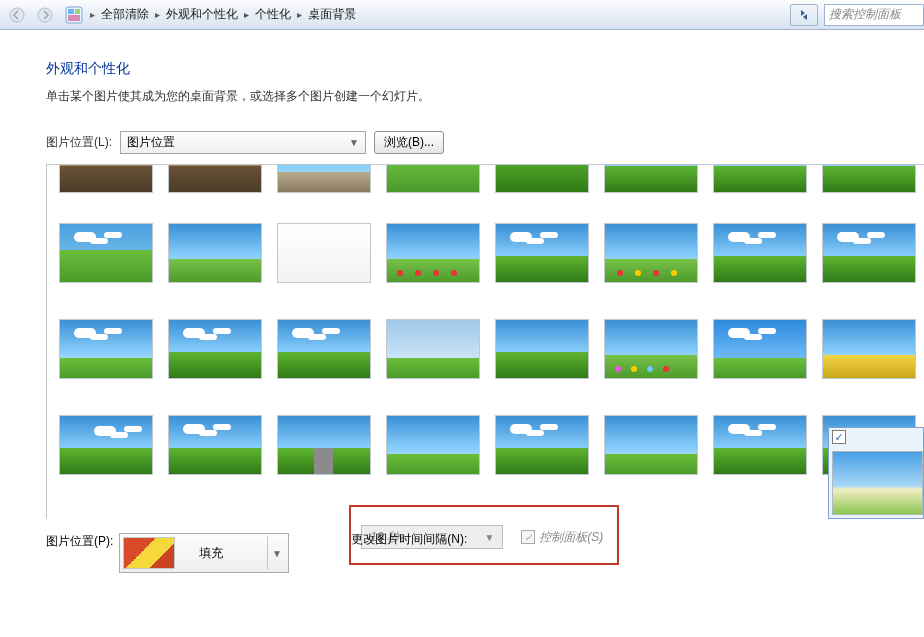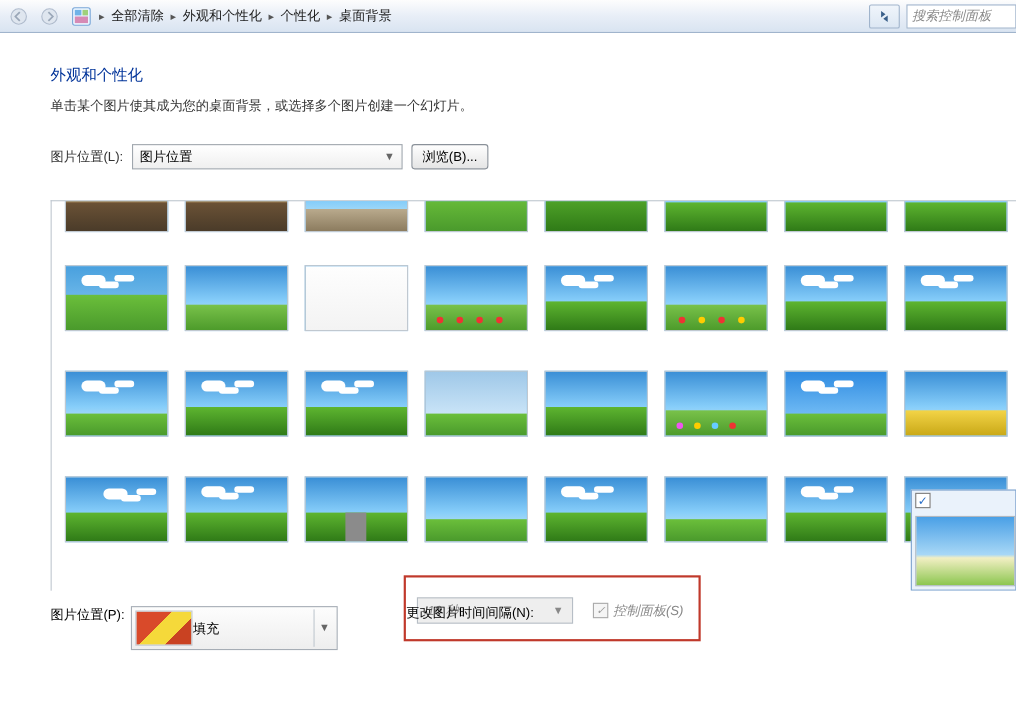--- a/index.html
+++ b/index.html
@@ -69,21 +69,21 @@
     font-weight: normal;
     margin-bottom: 10px;
   }
   .page-desc {
     color: #333;
     margin-bottom: 26px;
     font-family: Liberation Serif, serif;
   }
   .location-row {
     display: flex; align-items: center; gap: 8px;
-    margin-bottom: 28px;
+    margin-bottom: 10px;
   }
   .loc-label { color: #333; }
   .dropdown {
     width: 246px; height: 23px;
     border: 1px solid #9fa6ad;
     background: linear-gradient(to bottom,#ffffff,#efefef);
     display: flex; align-items: center; justify-content: space-between;
     padding: 0 6px;
     font-size: 12px;
   }
@@ -172,26 +172,26 @@
     background: linear-gradient(to bottom,#4aa0e6,#a7d7f6 55%,#f2efc4 60%,#8cc650 100%);
     border:1px solid #b0b8c0;
   }
   .controls-row {
     display: flex;
     padding-top: 14px;
     gap: 60px;
   }
   .ctrl-col { display: flex; flex-direction: row; gap: 6px; }
   .fit-control {
-    width: 188px; height: 40px;
+    width: 170px; height: 40px;
     border: 1px solid #a6adb5;
     background: linear-gradient(to bottom,#fdfdfd,#eeeeee);
     display: flex; align-items: center;
     padding: 3px;
-    gap: 0;
+    gap: 24px;
   }
   .fit-thumb {
     width: 52px; height: 32px;
     background: linear-gradient(135deg,#d94a2a 0 40%,#f5d93a 40% 70%,#c94222 70% 100%);
     border: 1px solid #c0c8d0;
   }
   .fit-label { flex:1; }
   .fit-arrow { width:18px; height:34px; border-left:1px solid #c0c8d0; display:flex; align-items:center; justify-content:center; font-size:10px; color:#666;}
   .interval-box {
     border: 2px solid #c0392b;

